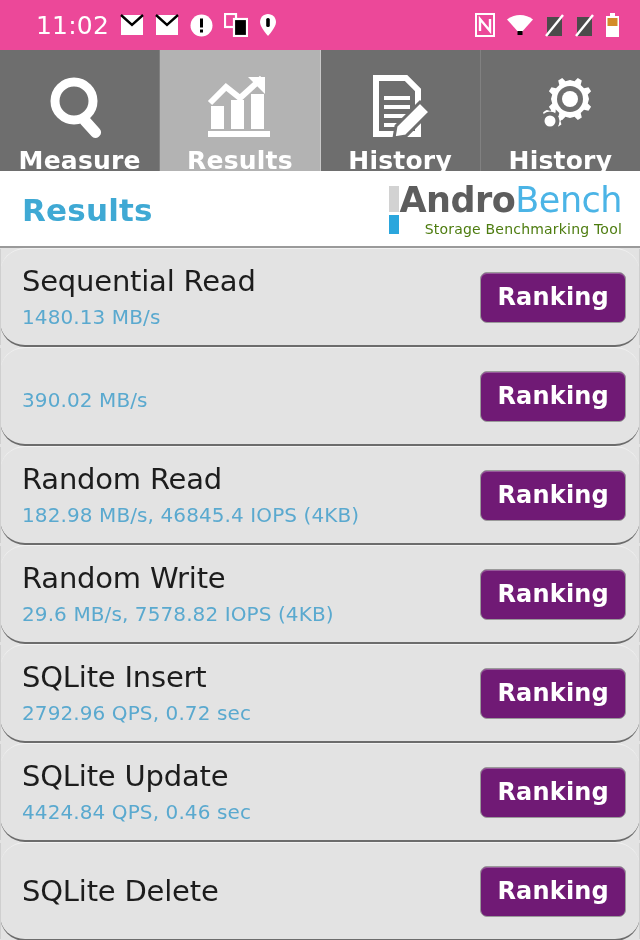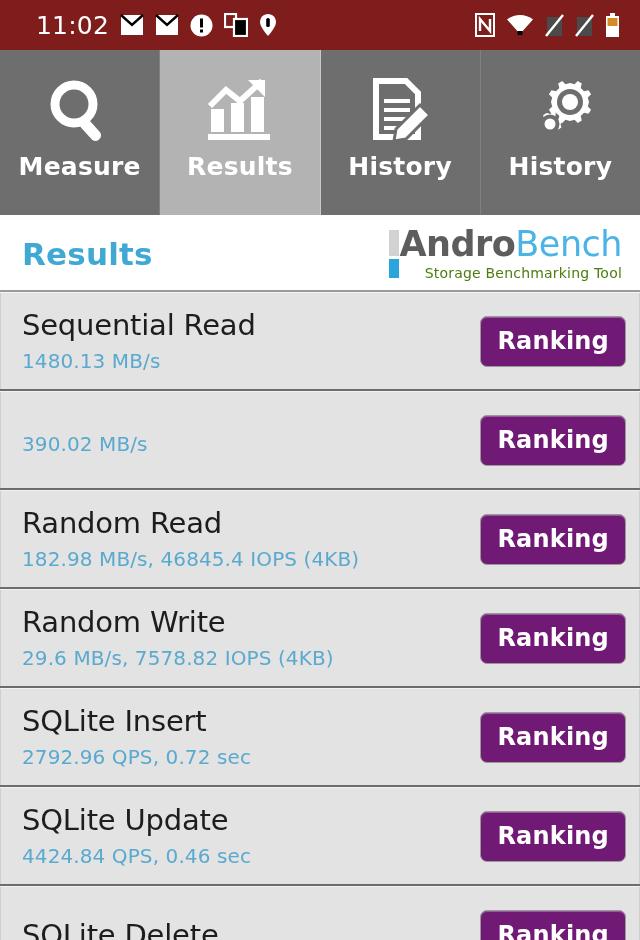--- a/index.html
+++ b/index.html
@@ -6,30 +6,30 @@
   html,body { width:640px; height:940px; }
   body {
     font-family:"DejaVu Sans", sans-serif;
     background:#e3e3e3;
     overflow:hidden;
   }
   #app { position:relative; width:640px; height:940px; overflow:hidden; }
 
   
   .statusbar{
-    height:50px; background:#7f1d1d; color:#fff;
+    height:50px; background:#ec4899; color:#fff;
     display:flex; align-items:center; padding:0 14px;
   }
   .sb-left{ display:flex; align-items:center; gap:11px; margin-left:22px; }
   .sb-right{ display:flex; align-items:center; gap:11px; margin-left:auto; margin-right:6px; }
   .sb-time{ font-size:25px; letter-spacing:.2px; font-family:"DejaVu Sans", sans-serif; }
   .sb-ic{ display:block; }
 
   
-  .tabbar{ height:165px; display:flex; background:#6e6e6e; }
+  .tabbar{ height:121px; display:flex; background:#6e6e6e; }
   .tab{
     flex:1 1 0; background:#6e6e6e;
     display:flex; flex-direction:column; align-items:center; justify-content:flex-start;
     padding-top:22px; position:relative;
     border-right:1px solid #818181;
   }
   .tab:last-child{ border-right:none; }
   .tab.active{ background:#b3b3b3; border-right:1px solid #c9c9c9; }
   .tab .ticon{ height:78px; display:flex; align-items:center; justify-content:center; }
   .tab .tlabel{
@@ -59,20 +59,21 @@
   .logo-bench{ color:#4bb4e6; font-weight:normal; }
   .logo-sub{ color:#4d7c0f; font-size:14px; margin-top:4px; letter-spacing:.2px; }
 
   
   .list{ background:#e3e3e3; }
   .row{
     position:relative; height:99px; background:#e3e3e3;
     display:flex; align-items:center; padding:0 14px 0 22px;
     border-top:1px solid #f2f2f2;
     border-bottom:2px solid #6c6c6c;
+    border-radius:25px;
   }
   .row::before{
     content:""; position:absolute; left:0; top:0; bottom:0; width:1px; background:#cfcfcf;
   }
   .row::after{
     content:""; position:absolute; right:0; top:0; bottom:0; width:1px; background:#cfcfcf;
   }
   .row-text{ display:flex; flex-direction:column; justify-content:center; flex:1 1 auto; }
   .row-title{ color:#1d1d1d; font-size:29px; line-height:1.12; letter-spacing:-.2px; }
   .row-sub{ color:#5aa9cf; font-size:20px; margin-top:7px; letter-spacing:.1px; }

